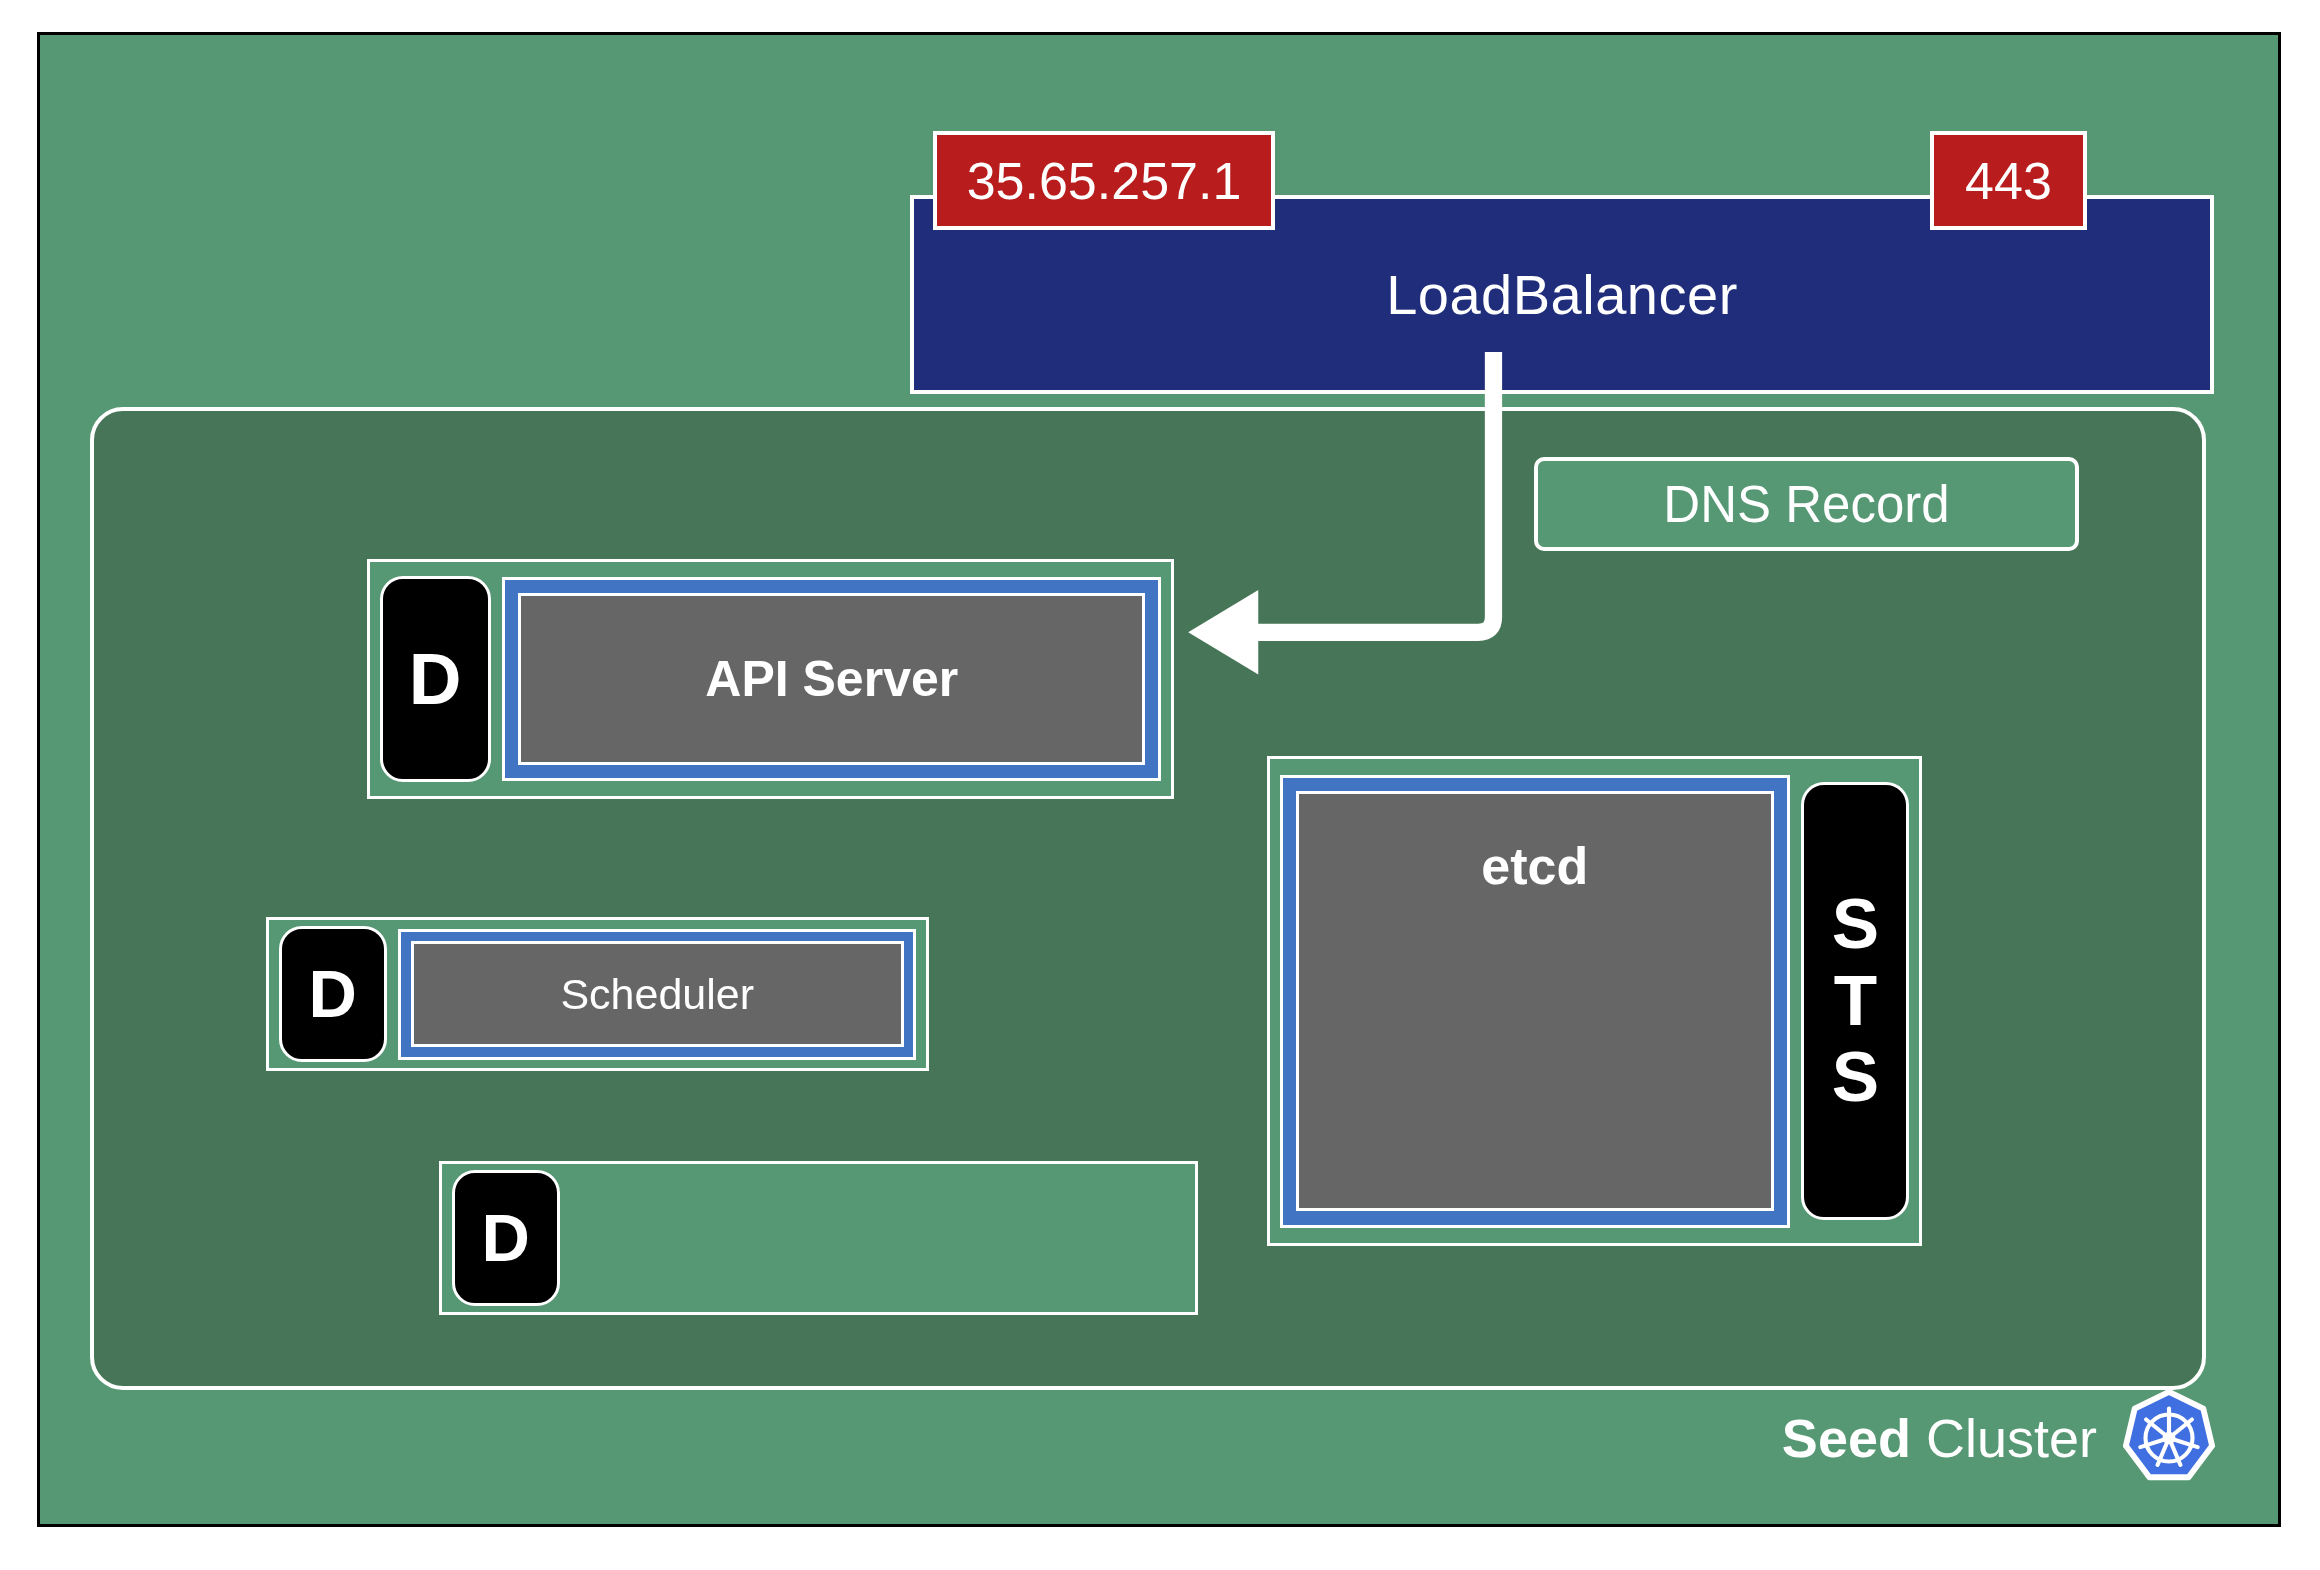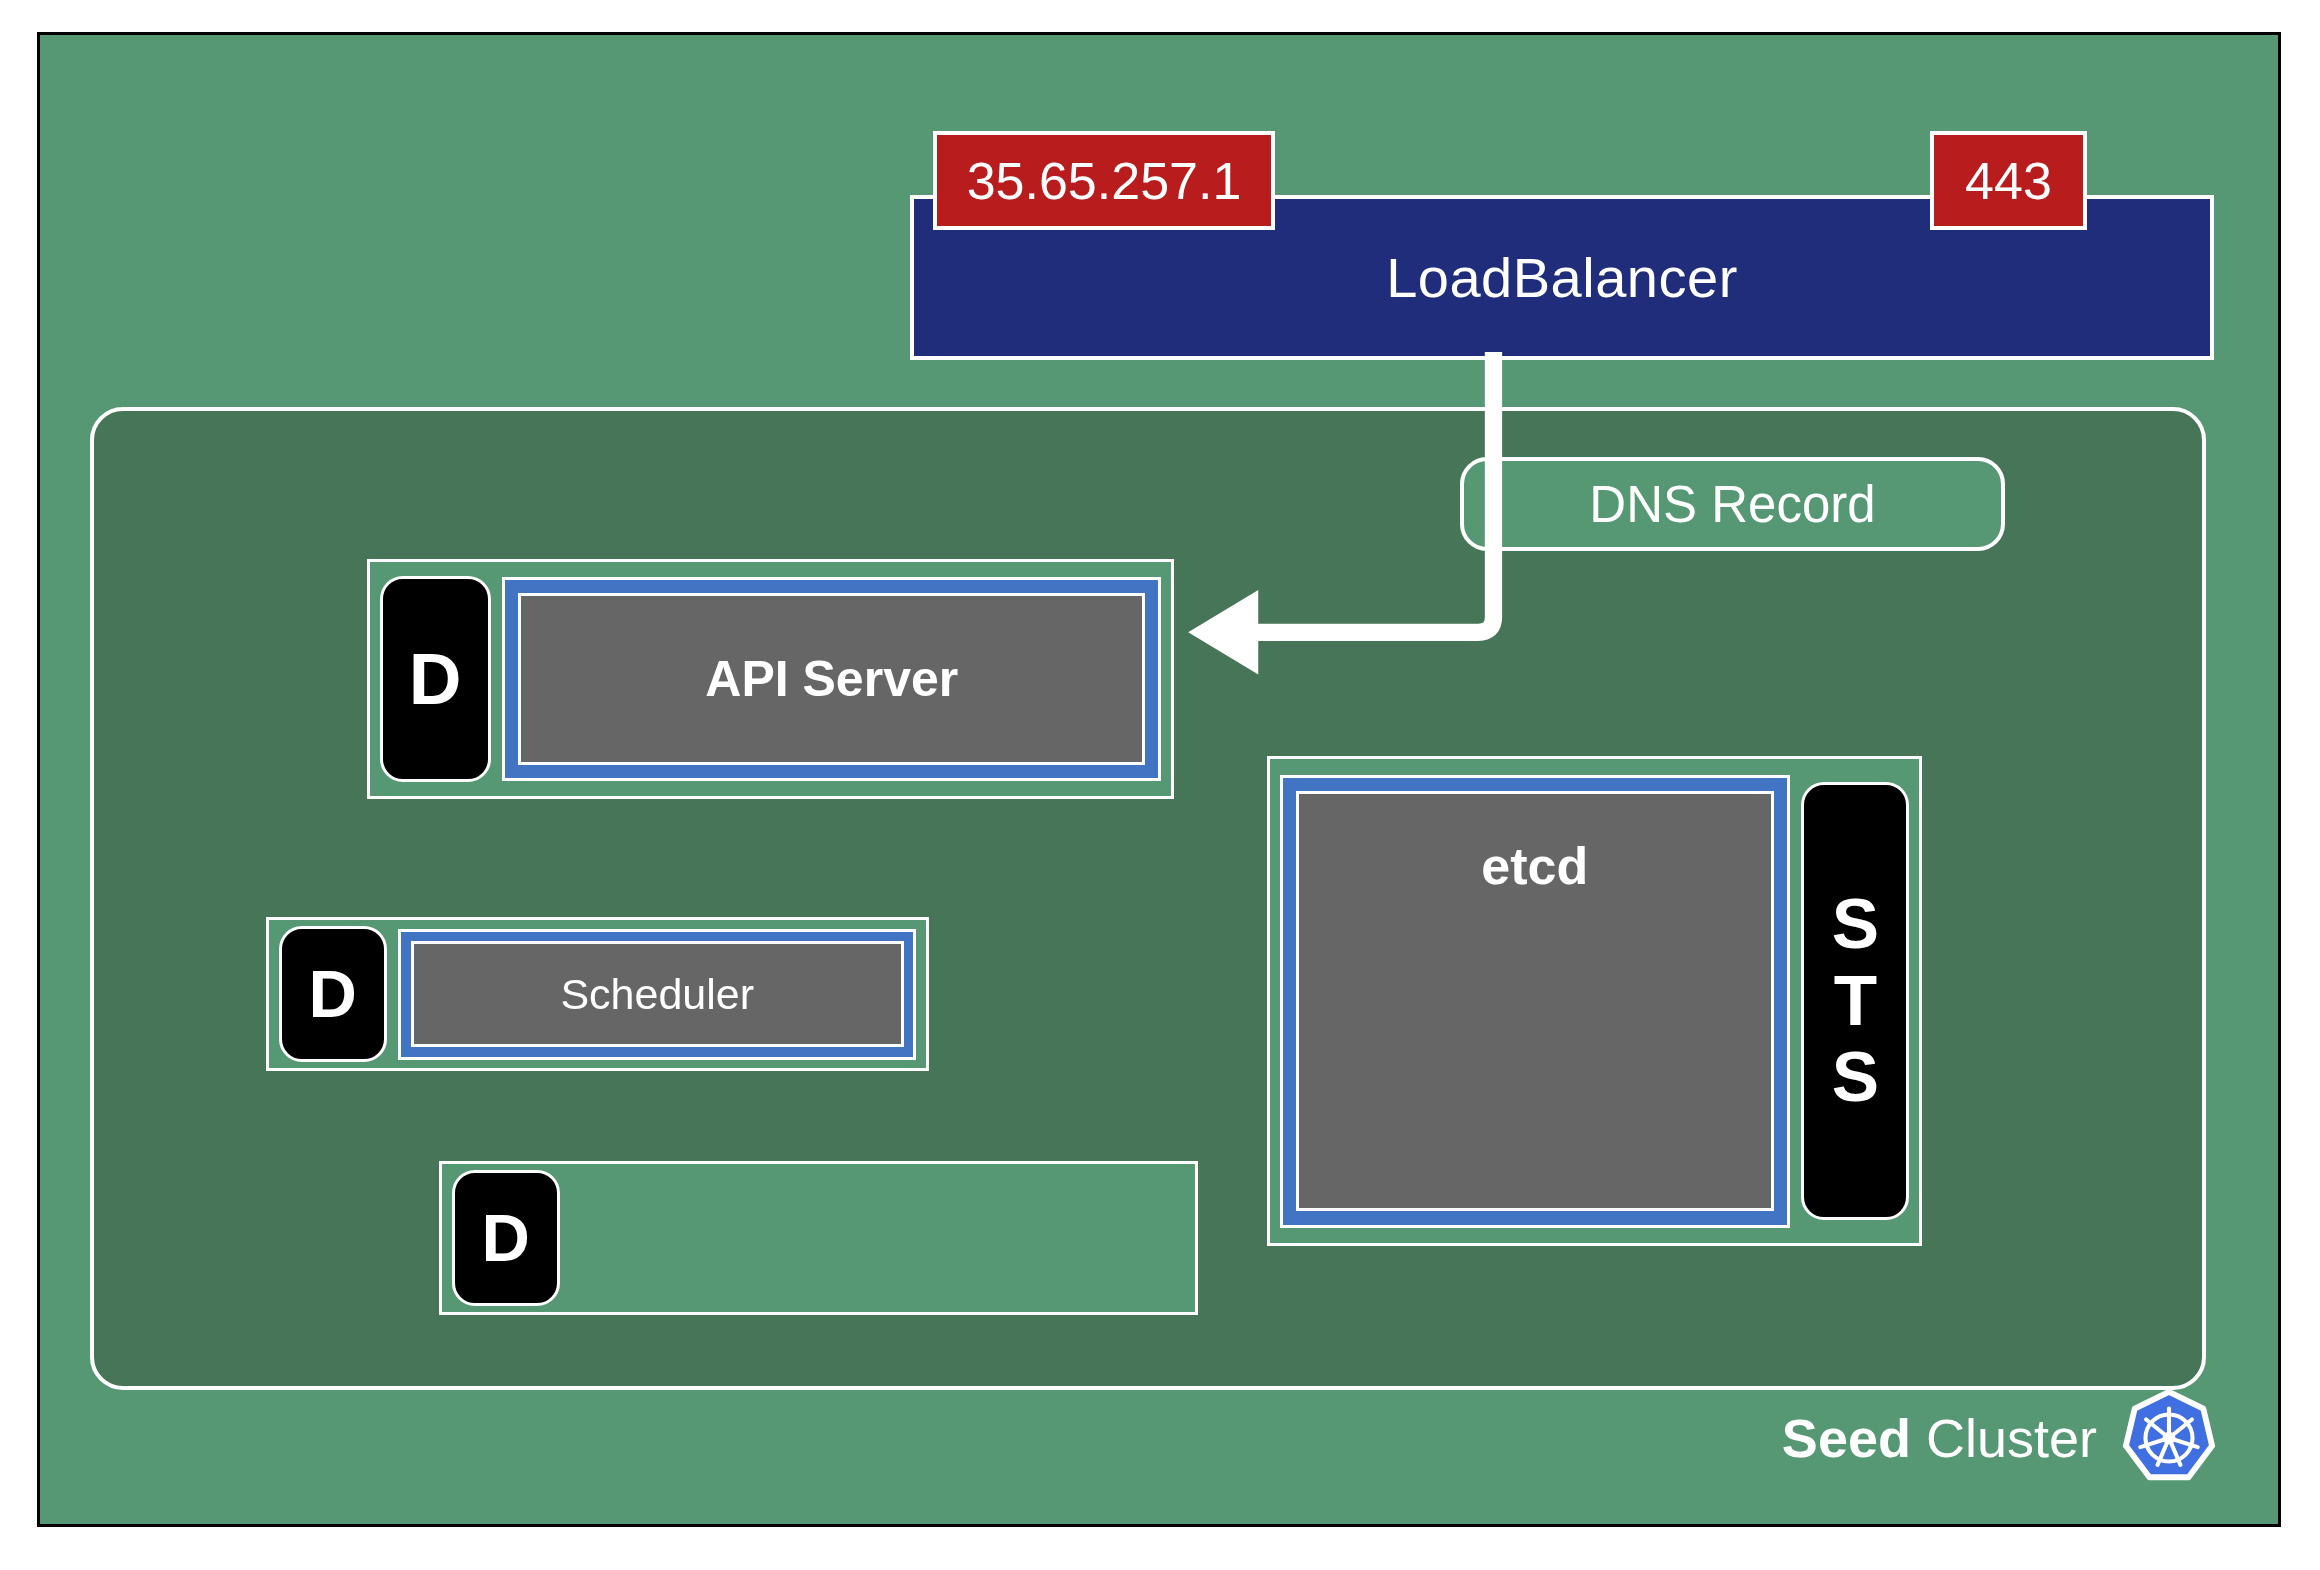--- a/index.html
+++ b/index.html
@@ -25,21 +25,21 @@
     border: 3.8px solid #000000;
     box-sizing: border-box;
   }
 
   
   #lb-bar {
     position: absolute;
     left: 870px;
     top: 160px;
     width: 1304px;
-    height: 165px;
+    height: 199px;
     background: #1F2D7B;
     border: 4.8px solid #ffffff;
     box-sizing: border-box;
     display: flex;
     align-items: center;
     justify-content: center;
   }
   #lb-label {
     color: #ffffff;
     font-size: 56px;
@@ -82,27 +82,27 @@
     height: 983px;
     background: #467557;
     border: 4.8px solid #ffffff;
     border-radius: 33px;
     box-sizing: border-box;
   }
 
   
   #dns-record {
     position: absolute;
-    left: 1420px;
+    left: 1494px;
     top: 422px;
     width: 545px;
     height: 94px;
     background: #559873;
     border: 4.8px solid #ffffff;
-    border-radius: 27px;
+    border-radius: 10px;
     box-sizing: border-box;
     display: flex;
     align-items: center;
     justify-content: center;
   }
   #dns-record span {
     color: #ffffff;
     font-size: 51px;
     line-height: 1;
   }

